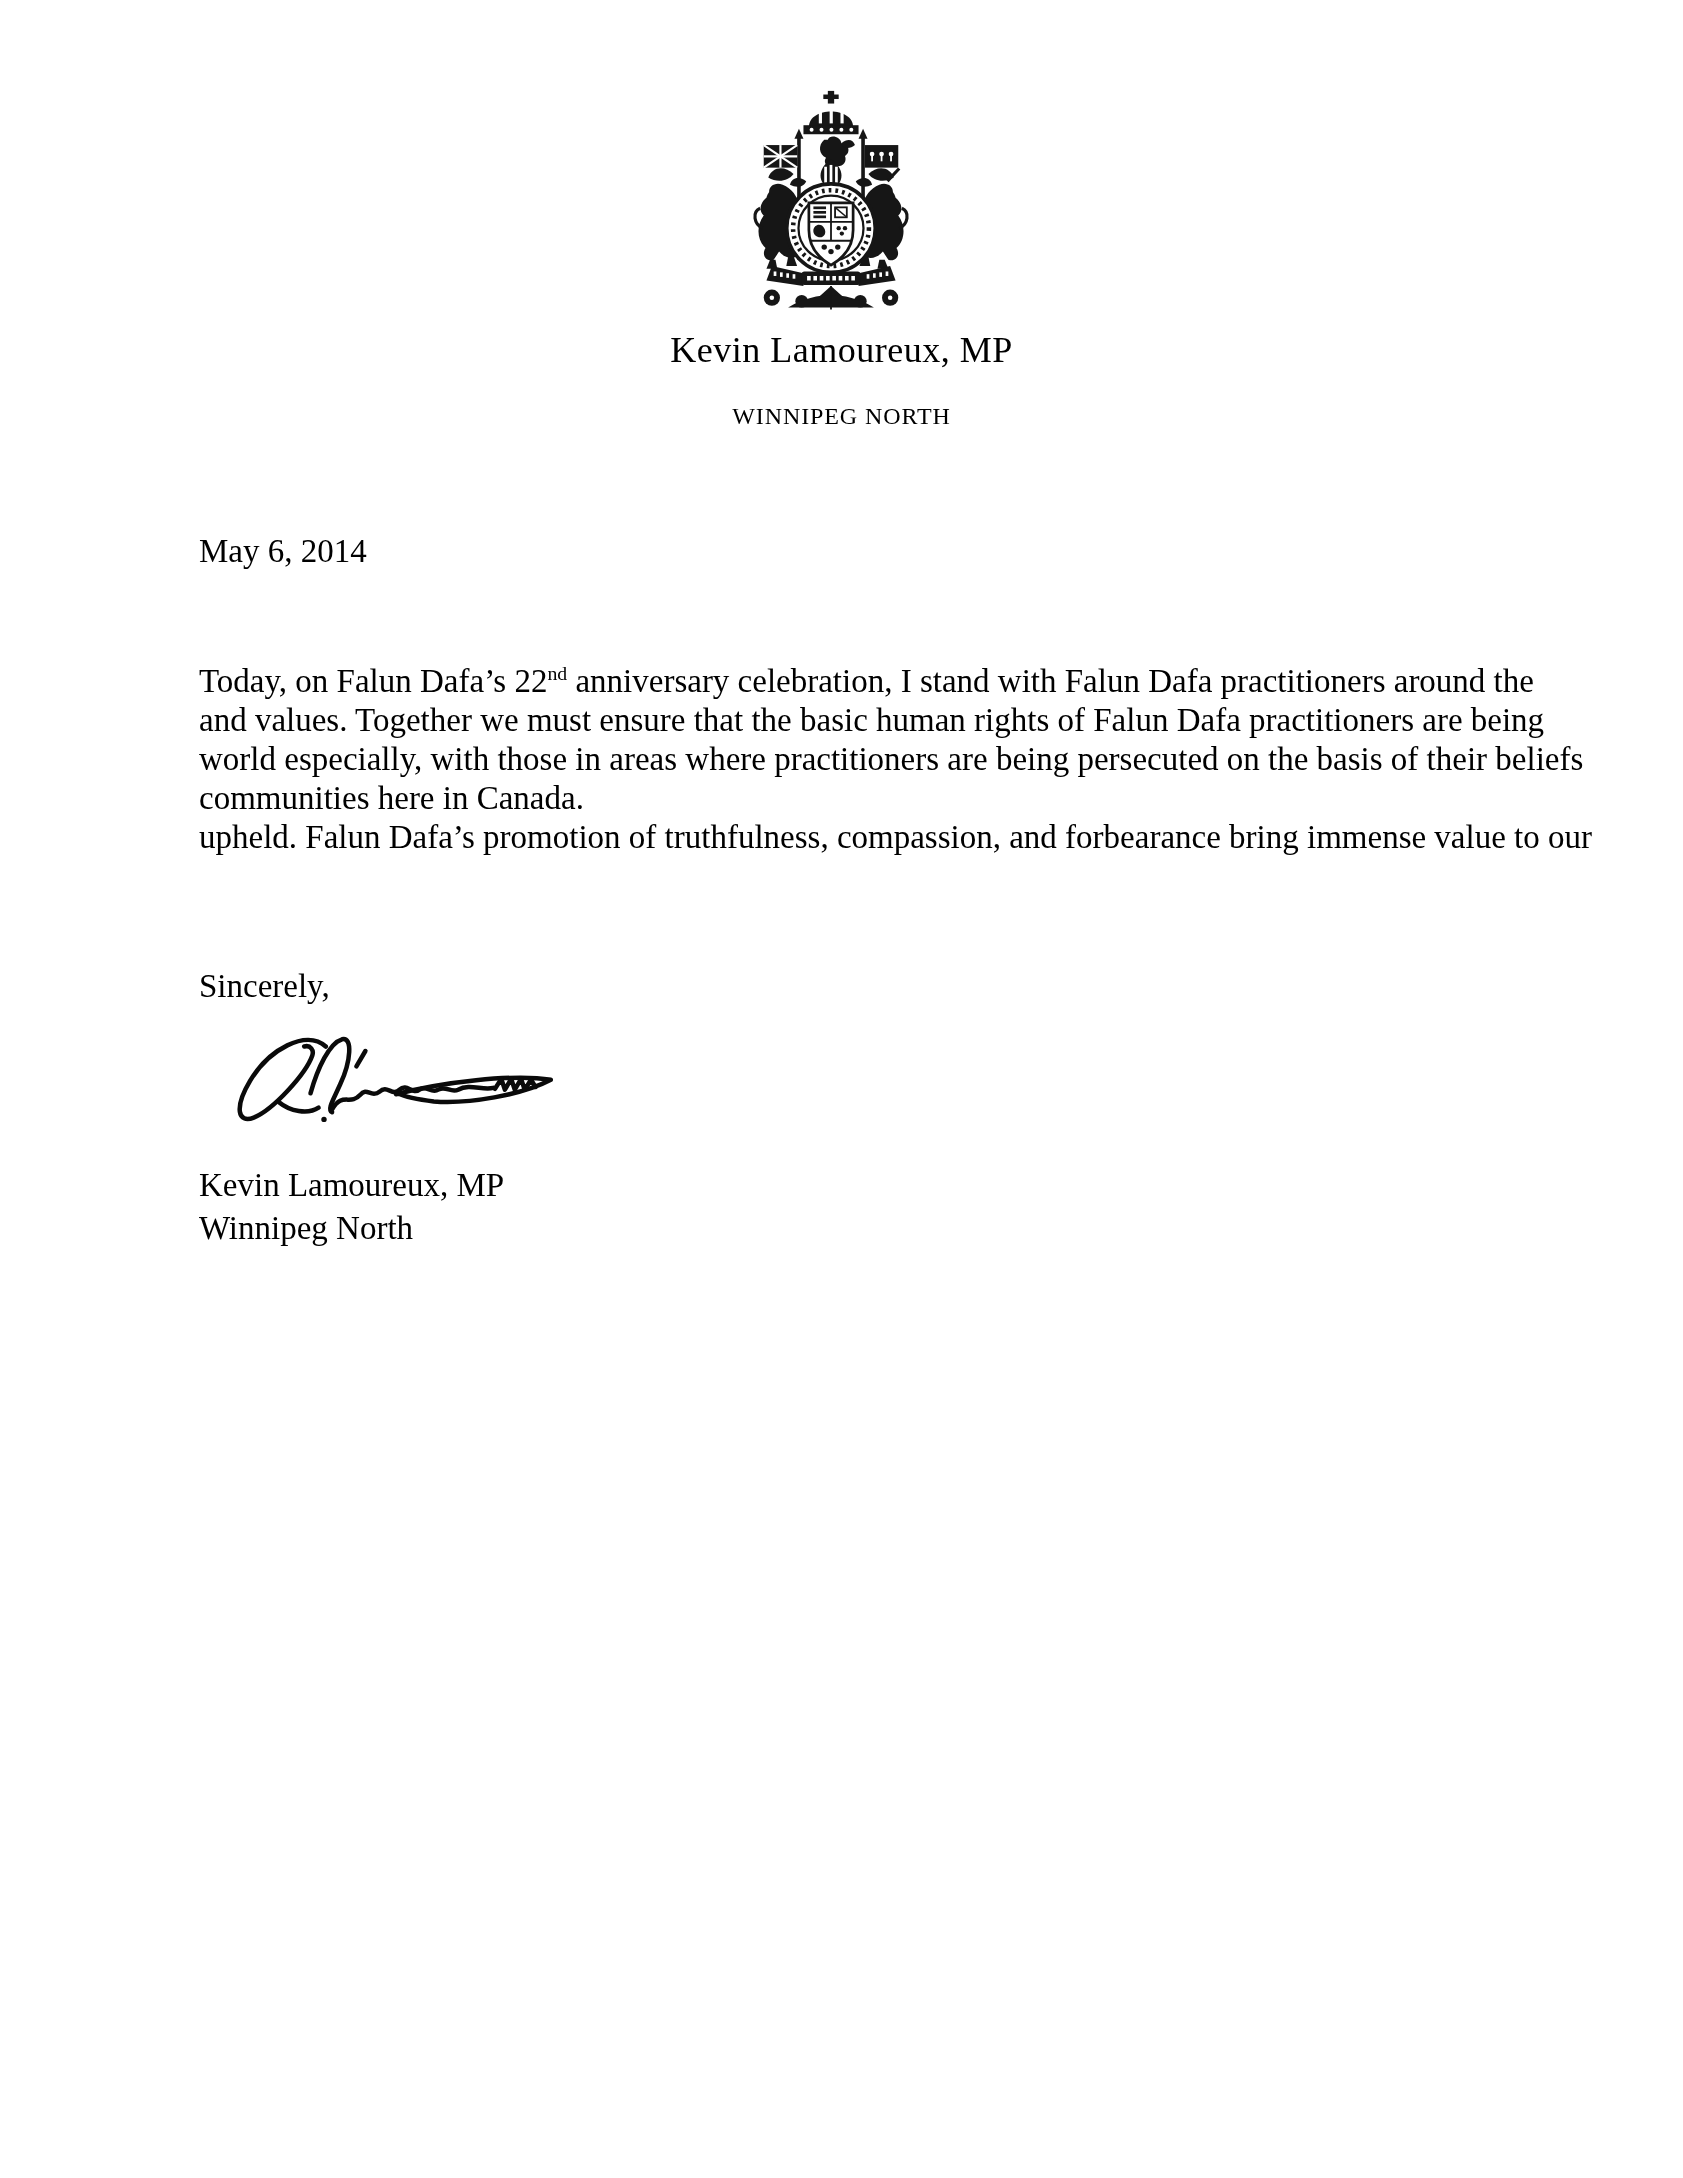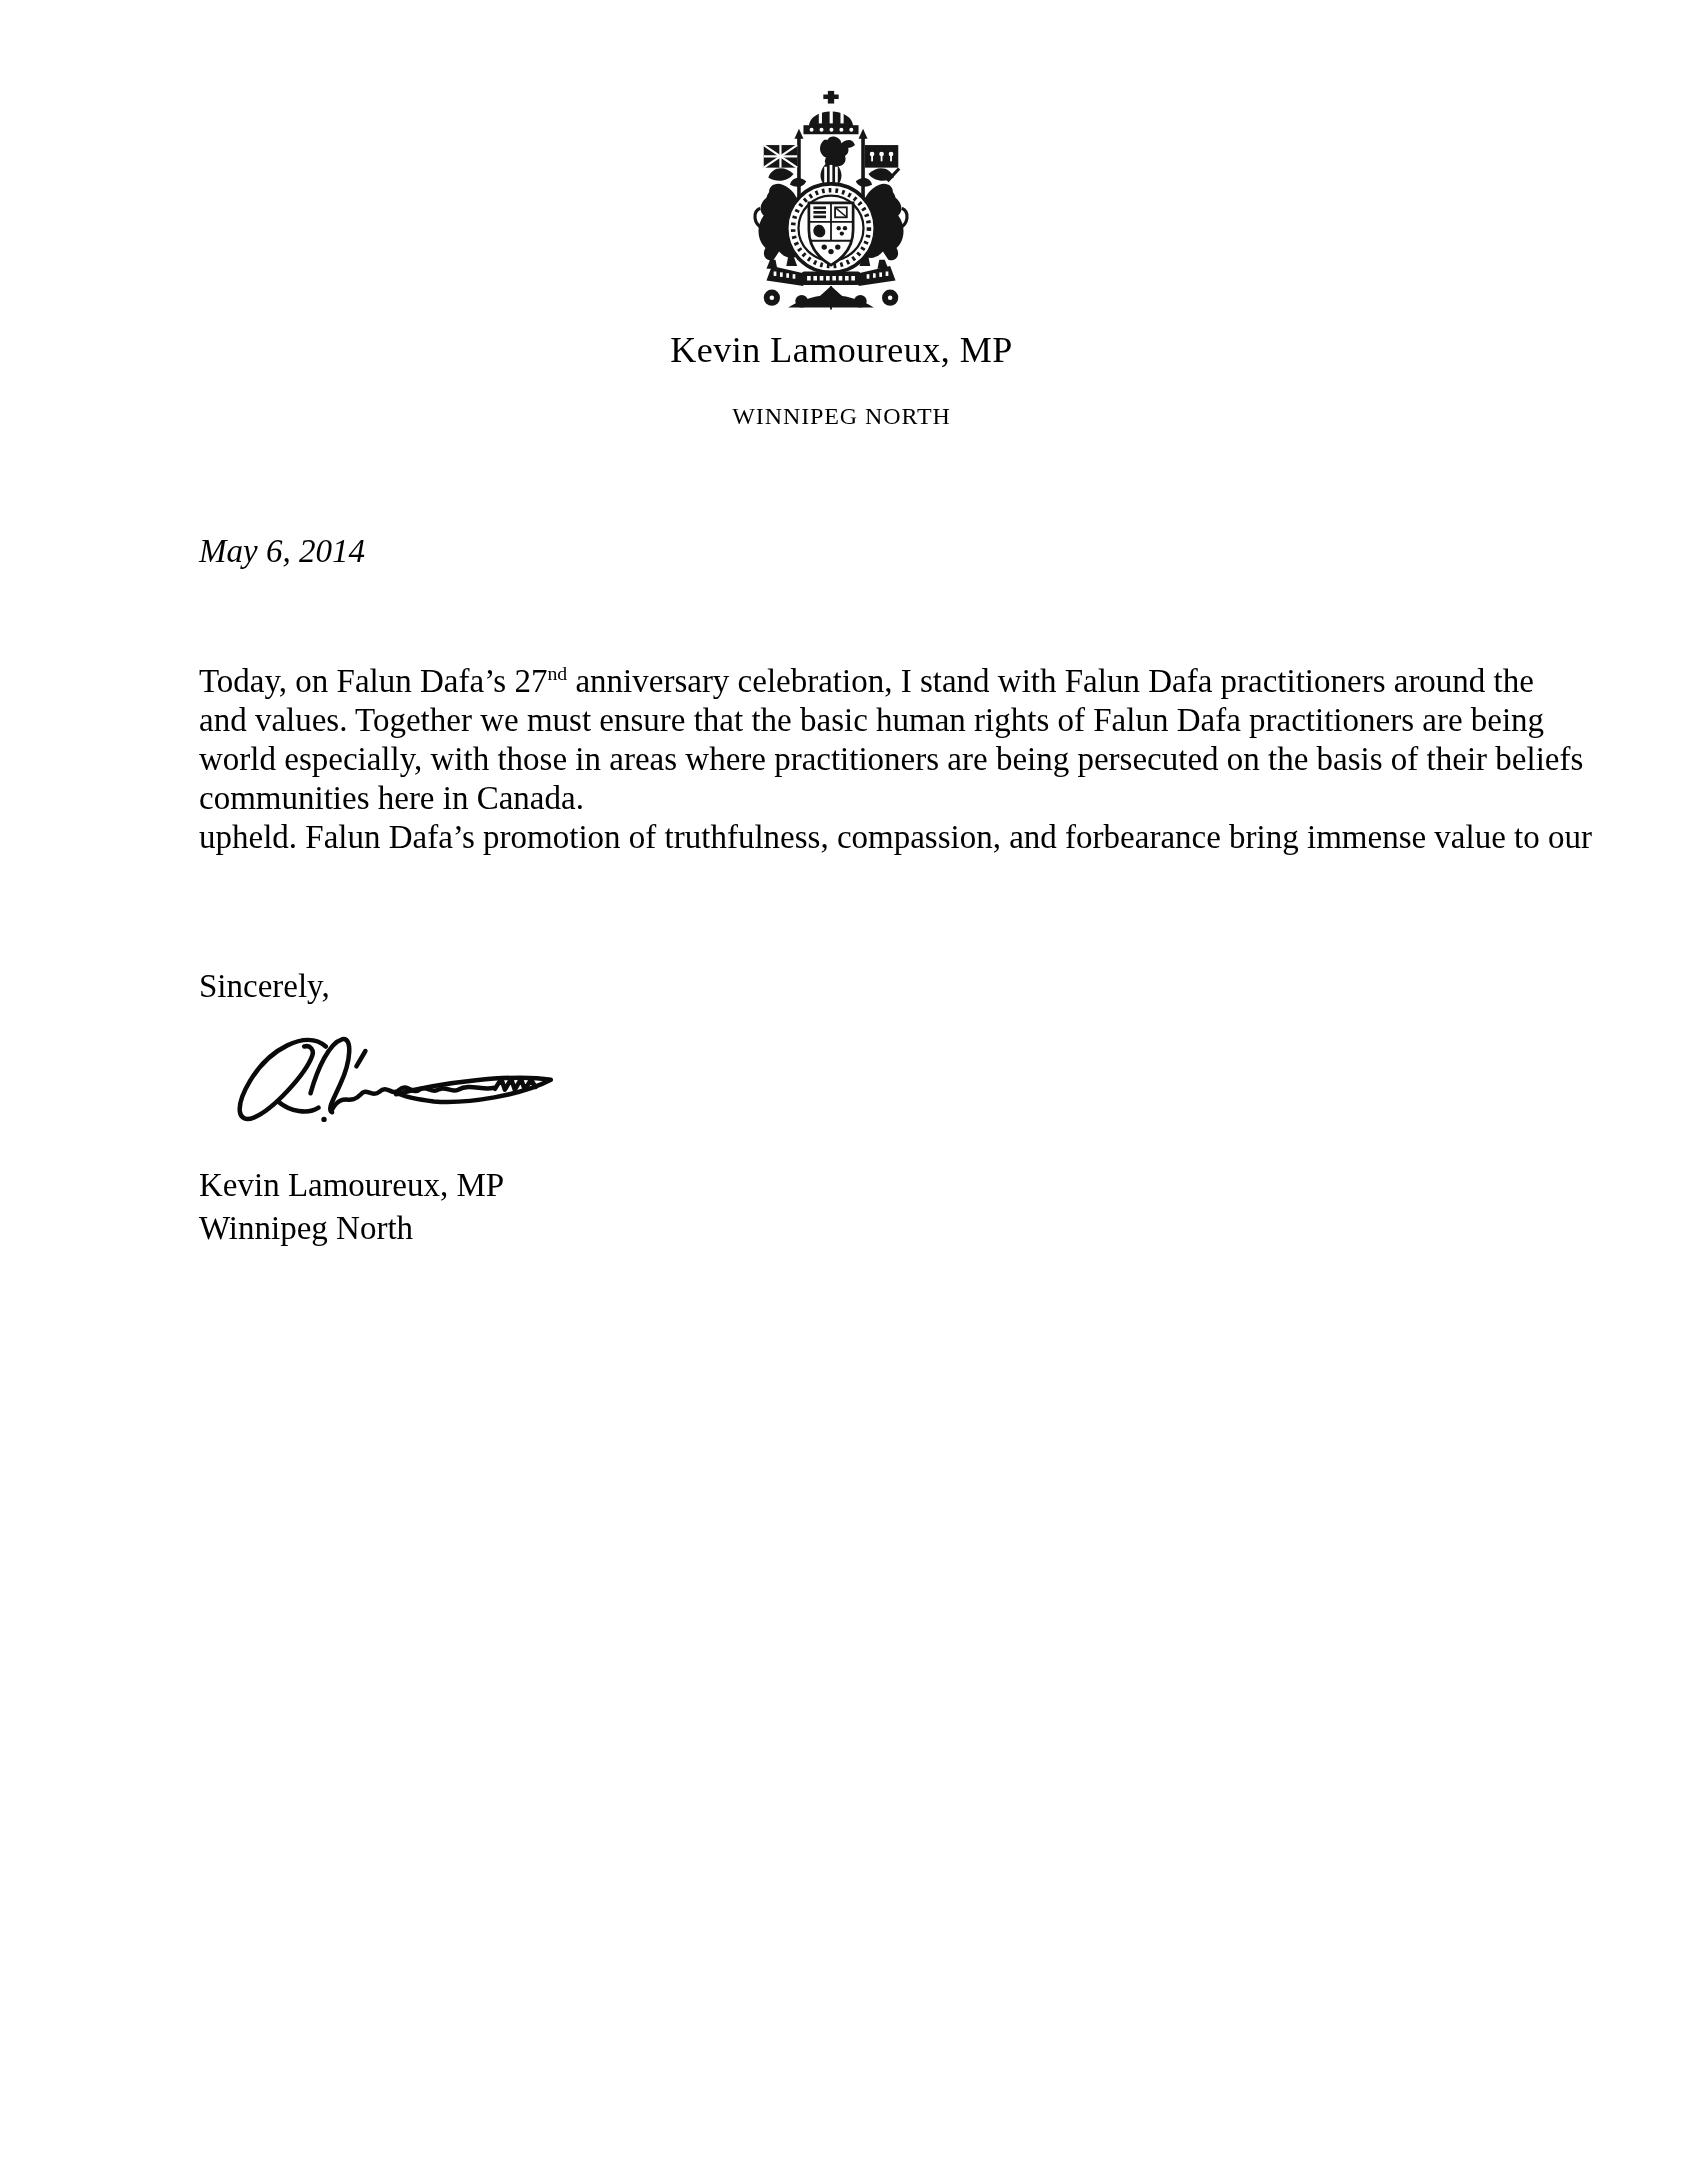--- a/index.html
+++ b/index.html
@@ -36,21 +36,20 @@
     width: 1683px;
     text-align: center;
     font-size: 24px;
     letter-spacing: 0.9px;
   }
   .date {
     position: absolute;
     left: 199px;
     top: 533px;
     font-size: 33px;
-    font-style: italic;
   }
   .body-text {
     position: absolute;
     left: 199px;
     top: 662px;
     font-size: 33px;
     line-height: 39px;
     white-space: nowrap;
   }
   .body-text sup {
@@ -213,21 +212,21 @@
       </g>
     </svg>
   </div>
 
   <div class="hdr-name">Kevin Lamoureux, MP</div>
   <div class="hdr-riding">WINNIPEG NORTH</div>
 
   <div class="date">May 6, 2014</div>
 
   <div class="body-text">
-    <div><span>Today, on Falun Dafa’s 27</span><sup>nd</sup><span> anniversary celebration, I stand with Falun Dafa practitioners around the</span></div>
+    <div><span>Today, on Falun Dafa’s 22</span><sup>nd</sup><span> anniversary celebration, I stand with Falun Dafa practitioners around the</span></div>
     <div>and values. Together we must ensure that the basic human rights of Falun Dafa practitioners are being</div>
     <div>world especially, with those in areas where practitioners are being persecuted on the basis of their beliefs</div>
     <div>communities here in Canada.</div>
     <div>upheld. Falun Dafa’s promotion of truthfulness, compassion, and forbearance bring immense value to our</div>
   </div>
 
   <div class="sincerely">Sincerely,</div>
 
   <div class="signature">
     <svg viewBox="0 0 380 110" xmlns="http://www.w3.org/2000/svg" aria-hidden="true">

